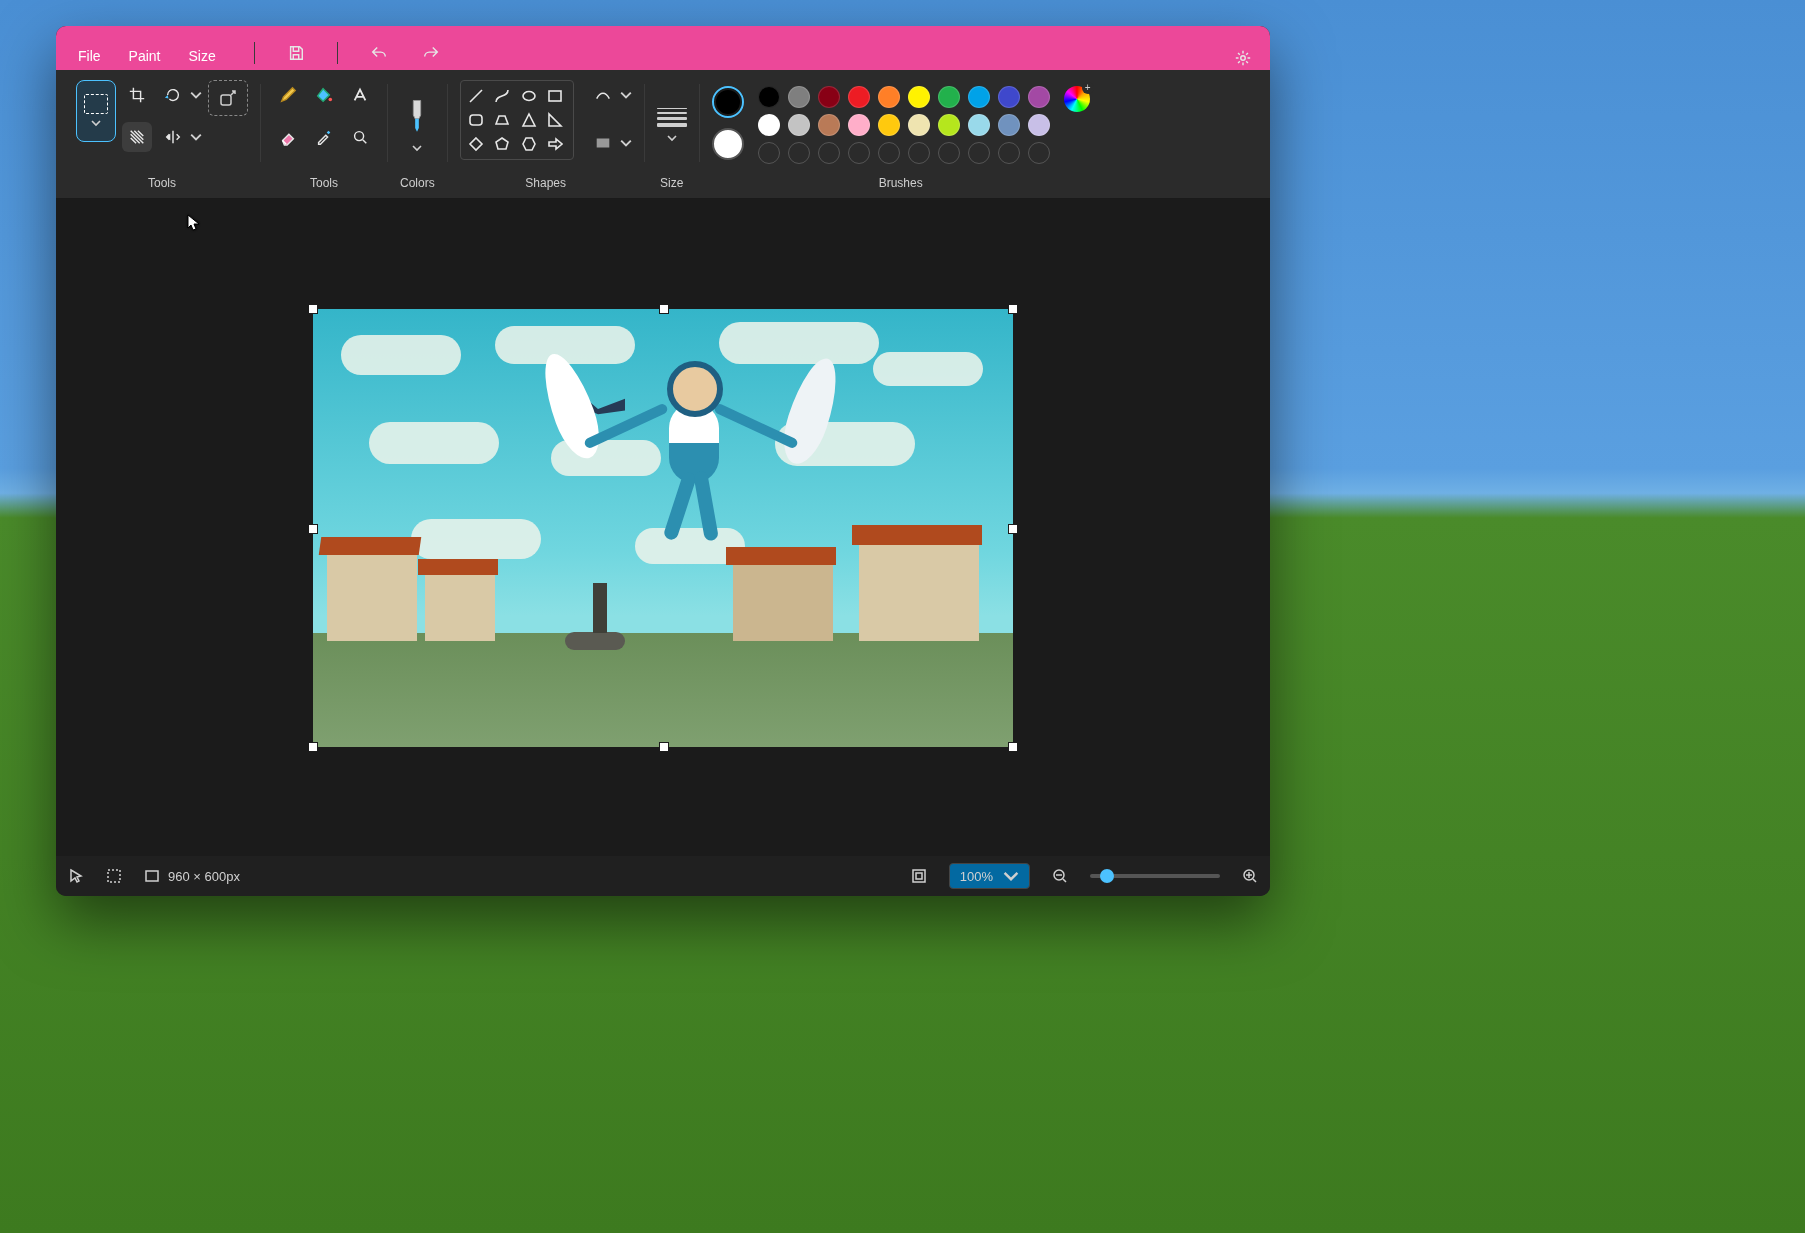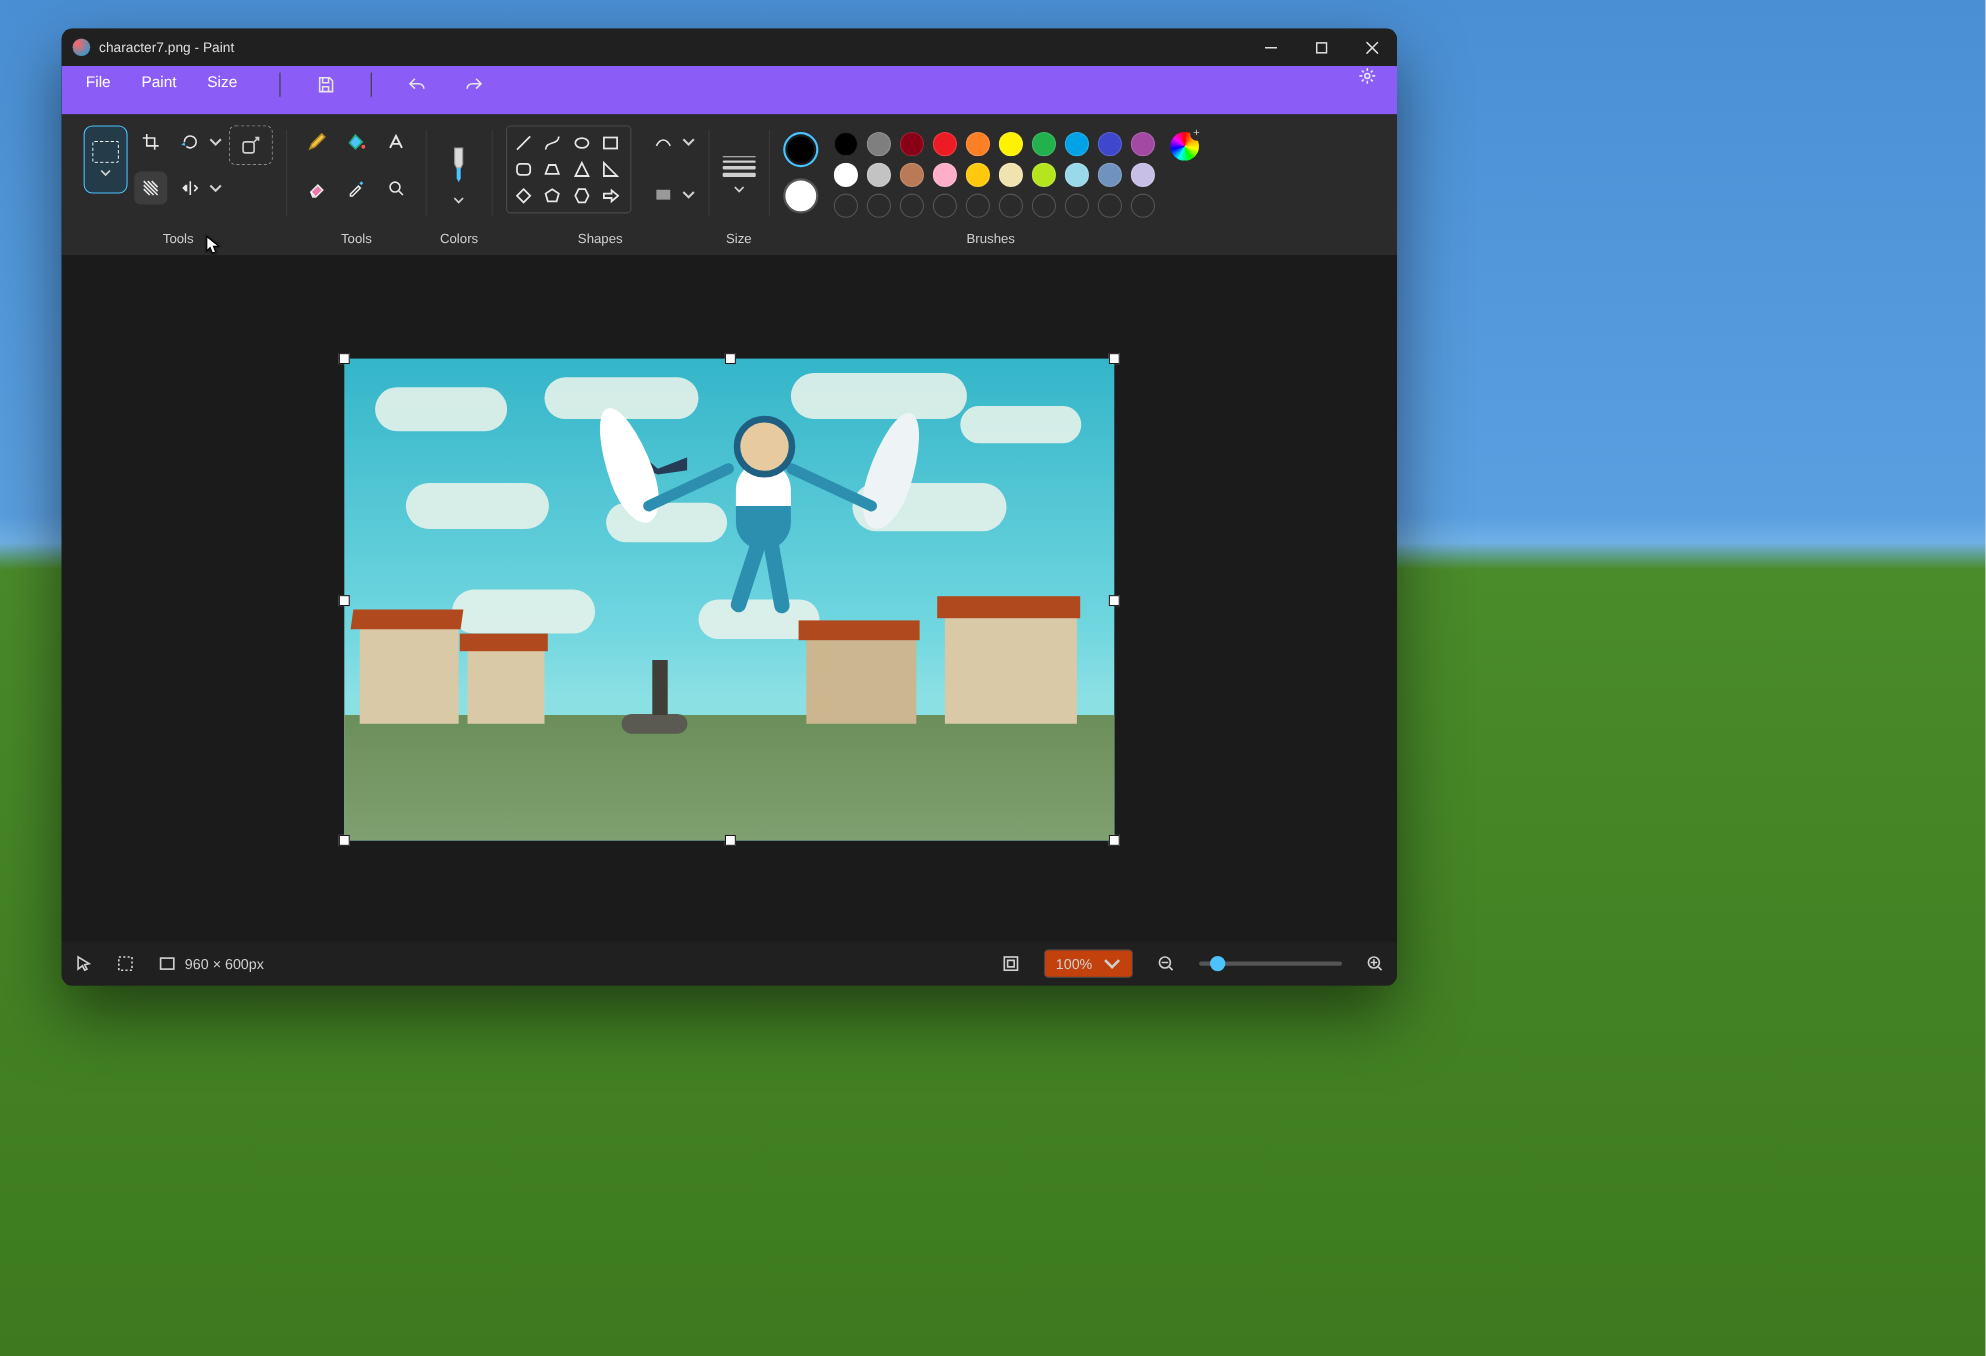--- a/index.html
+++ b/index.html
@@ -15,21 +15,21 @@
   }
   
   .titlebar{height:34px;display:flex;align-items:center;padding:0 0 0 10px;background:#202020}
   .titlebar .icon{width:16px;height:16px;border-radius:50%;
     background:radial-gradient(circle at 30% 30%,#f66,#39c 80%);margin-right:8px}
   .titlebar .title{font-size:12.5px;color:#ddd}
   .wbtns{margin-left:auto;display:flex}
   .wbtn{width:46px;height:34px;display:flex;align-items:center;justify-content:center;color:#ddd}
   .wbtn svg{width:11px;height:11px;stroke:#ddd;stroke-width:1.4;fill:none}
   
-  .menubar{height:44px;display:flex;align-items:flex-start;padding:0 8px;background:#8b5cf6}
+  .menubar{height:44px;display:flex;align-items:flex-end;padding:0 8px;background:#ec4899}
   .menuitem{padding:6px 14px;font-size:14px;color:#fff;border-radius:4px}
   .qa{display:flex;align-items:center;gap:18px;margin-left:18px}
   .qa .ibtn{width:34px;height:34px;display:flex;align-items:center;justify-content:center;border-radius:4px}
   .qa .sep{width:1px;height:22px;background:#3a3a3a;margin:0 6px}
   .menubar .right{margin-left:auto;padding-right:10px}
   .menubar svg{width:18px;height:18px;stroke:#e6e6e6;stroke-width:1.6;fill:none}
   
   .ribbon{background:#2b2b2b;padding:10px 8px 8px 8px;display:flex;border-bottom:1px solid #1a1a1a}
   .group{display:flex;flex-direction:column;align-items:center;padding:0 12px}
   .group-body{flex:1;display:flex;align-items:flex-start;gap:6px;min-height:90px}
@@ -99,53 +99,32 @@
   .figure .leg.l{left:52px;top:110px;transform:rotate(18deg)}
   .figure .leg.r{left:78px;top:110px;transform:rotate(-10deg)}
   .feather{position:absolute;width:40px;height:110px;background:#fff;border-radius:50% 50% 50% 50%/60% 60% 40% 40%}
   .feather.l{left:-70px;top:-10px;transform:rotate(-20deg)}
   .feather.r{right:-70px;top:-5px;transform:rotate(18deg);background:#eef3f6}
   
   .status{height:40px;background:#202020;display:flex;align-items:center;padding:0 12px;gap:22px;color:#d0d0d0;font-size:13px}
   .status .sec{display:flex;align-items:center;gap:8px}
   .status svg{width:16px;height:16px;stroke:#cfcfcf;stroke-width:1.5;fill:none}
   .status .spacer{flex:1}
-  .zoom-dd{display:flex;align-items:center;gap:10px;background:#c2410c;border:1px solid #444;border-radius:4px;padding:4px 10px}
+  .zoom-dd{display:flex;align-items:center;gap:10px;background:#0369a1;border:1px solid #444;border-radius:4px;padding:4px 10px}
   .slider{position:relative;width:130px;height:4px;background:#555;border-radius:2px}
   .slider .thumb{position:absolute;left:10px;top:-5px;width:14px;height:14px;border-radius:50%;background:#4cc2ff}
   .cursor-overlay{position:absolute;left:130px;top:187px;width:18px;height:18px;pointer-events:none;z-index:50}
   .cursor-overlay svg{filter:drop-shadow(0 0 1px #000)}
   .chev{stroke:#cfcfcf;stroke-width:1.6;fill:none}
 </style>
 </head>
 <body>
 
 <div class="window">
 
-  <div class="titlebar">
-    <div class="icon"></div>
-    <div class="title">character7.png - Paint</div>
-    <div class="wbtns">
-      <div class="wbtn">
-          <svg viewBox="0 0 11 11">
-            <path d="M0 5.5h11"></path>
-          </svg>
-        </div>
-      <div class="wbtn">
-          <svg viewBox="0 0 11 11">
-            <rect x="1" y="1" width="9" height="9"></rect>
-          </svg>
-        </div>
-      <div class="wbtn close">
-          <svg viewBox="0 0 11 11">
-            <path d="M0 0l11 11M11 0L0 11"></path>
-          </svg>
-        </div>
-    </div>
-  </div>
 
   <div class="menubar">
     <div class="menuitem">File</div>
     <div class="menuitem">Paint</div>
     <div class="menuitem">Size</div>
     <div class="qa">
       <div class="sep"></div>
       <div class="ibtn">
           <svg viewBox="0 0 20 20">
             <path d="M4 3h10l3 3v11H4z"></path>

